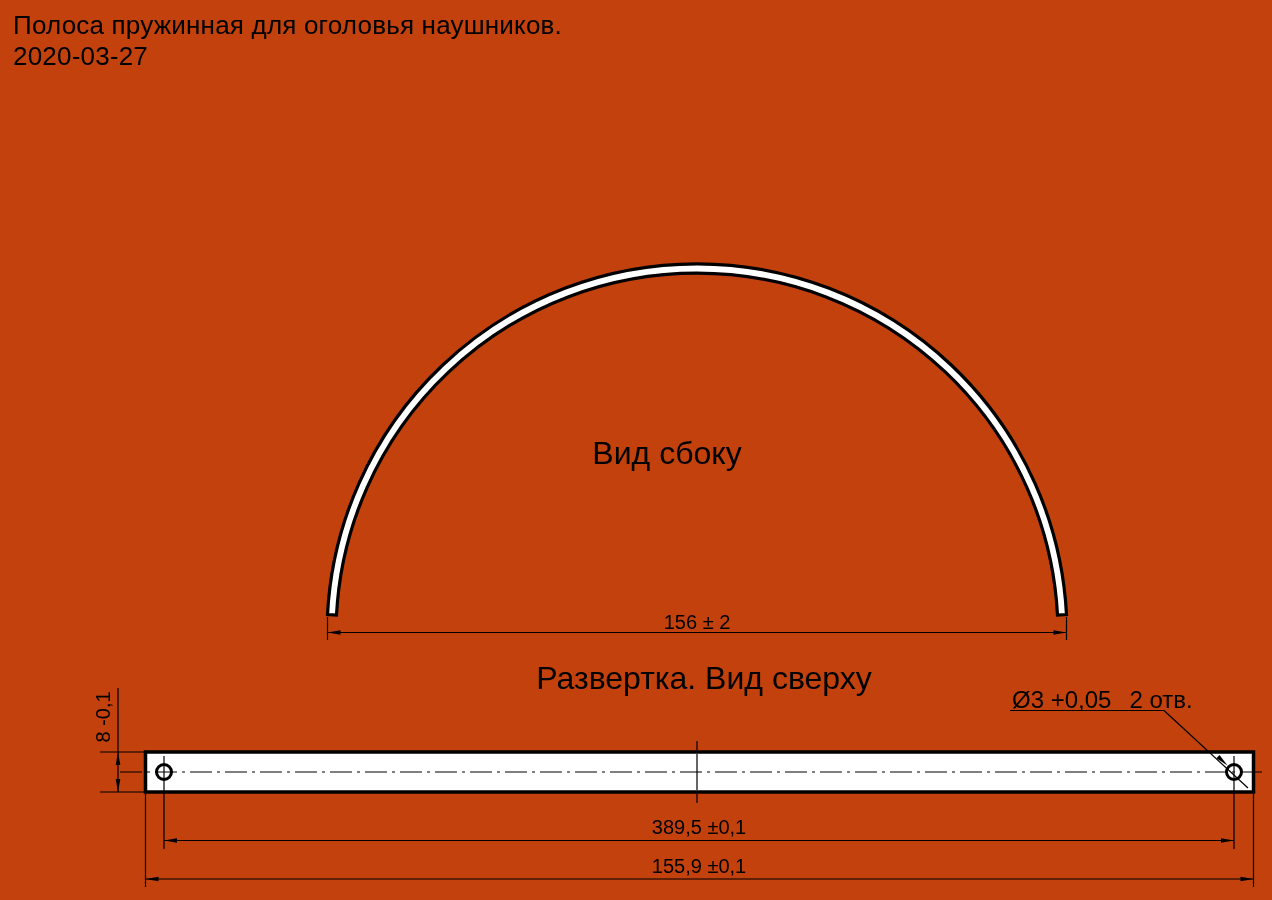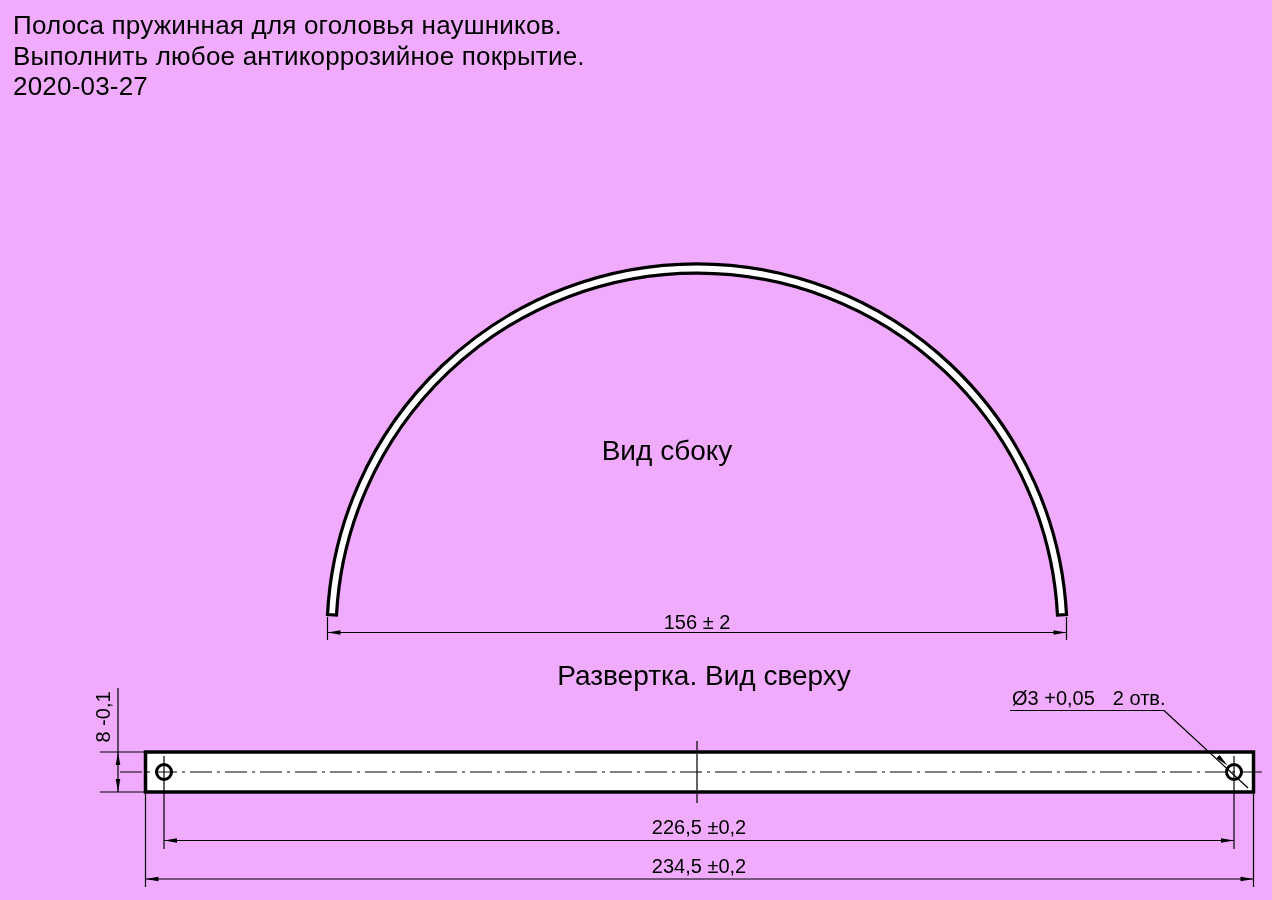--- a/index.html
+++ b/index.html
@@ -1,41 +1,41 @@
 <!DOCTYPE html>
 <html lang="ru"><head>
 <meta charset="utf-8">
 <style>
   html,body{margin:0;padding:0;background:#ffffff;}
   #stage{
     position:relative;
     width:1272px;height:900px;
-    background:#f0abfc;
+    background:#c2410c;
     font-family:"Liberation Sans","DejaVu Sans",sans-serif;
     color:#000000;
     overflow:hidden;
   }
   #drawing-svg{position:absolute;left:0;top:0;}
   .txt{position:absolute;white-space:nowrap;color:#000;}
   .notes{
     left:13px;top:10px;
     font-size:26px;line-height:30.6px;letter-spacing:0.2px;
   }
   .view-label{
-    font-size:28px;line-height:1;
+    font-size:32px;line-height:1;
     transform:translateX(-50%);
   }
   .dim{
     font-size:20px;line-height:1;
   }
   .dim.centered{transform:translateX(-50%);}
   .dim.rotated{
     transform:translate(-50%,-50%) rotate(-90deg);
   }
-  .callout{left:1012px;top:688px;font-size:20px;line-height:1;}
+  .callout{left:1012px;top:688px;font-size:24px;line-height:1;}
   .callout .gap{display:inline-block;width:18px;}
 </style>
 </head>
 <body>
 
 <div id="stage">
 
   <svg id="drawing-svg" width="1272" height="900" viewBox="0 0 1272 900">
 
     <g>
@@ -83,33 +83,32 @@
       <line x1="145.5" y1="794" x2="145.5" y2="887"></line>
       <line x1="1253.5" y1="794" x2="1253.5" y2="887"></line>
       <line x1="145.5" y1="879" x2="1253.5" y2="879"></line>
       <path d="M0,0 L-13,2.3 L-13,-2.3 Z" transform="translate(145.5,879) rotate(180)" stroke="none"></path>
       <path d="M0,0 L-13,2.3 L-13,-2.3 Z" transform="translate(1253.5,879)" stroke="none"></path>
     </g>
   </svg>
 
   <div class="txt notes">
     <div>Полоса пружинная для оголовья наушников.</div>
-    <div>Выполнить любое антикоррозийное покрытие.</div>
     <div>2020-03-27</div>
   </div>
 
   <div class="txt view-label" style="left:667px;top:437px;">Вид сбоку</div>
 
   <div class="txt dim centered" style="left:697px;top:612px;">156 ± 2</div>
 
   <div class="txt view-label" style="left:704px;top:662px;">Развертка. Вид сверху</div>
 
   <div class="txt dim rotated" style="left:103px;top:717px;">8 -0,1</div>
 
   <div class="txt dim callout">
     <span>Ø3 +0,05</span><span class="gap"></span><span>2 отв.</span>
   </div>
 
-  <div class="txt dim centered" style="left:699px;top:817px;">226,5 ±0,2</div>
+  <div class="txt dim centered" style="left:699px;top:817px;">389,5 ±0,1</div>
 
-  <div class="txt dim centered" style="left:699px;top:856px;">234,5 ±0,2</div>
+  <div class="txt dim centered" style="left:699px;top:856px;">155,9 ±0,1</div>
 
 </div>
 
 </body></html>

